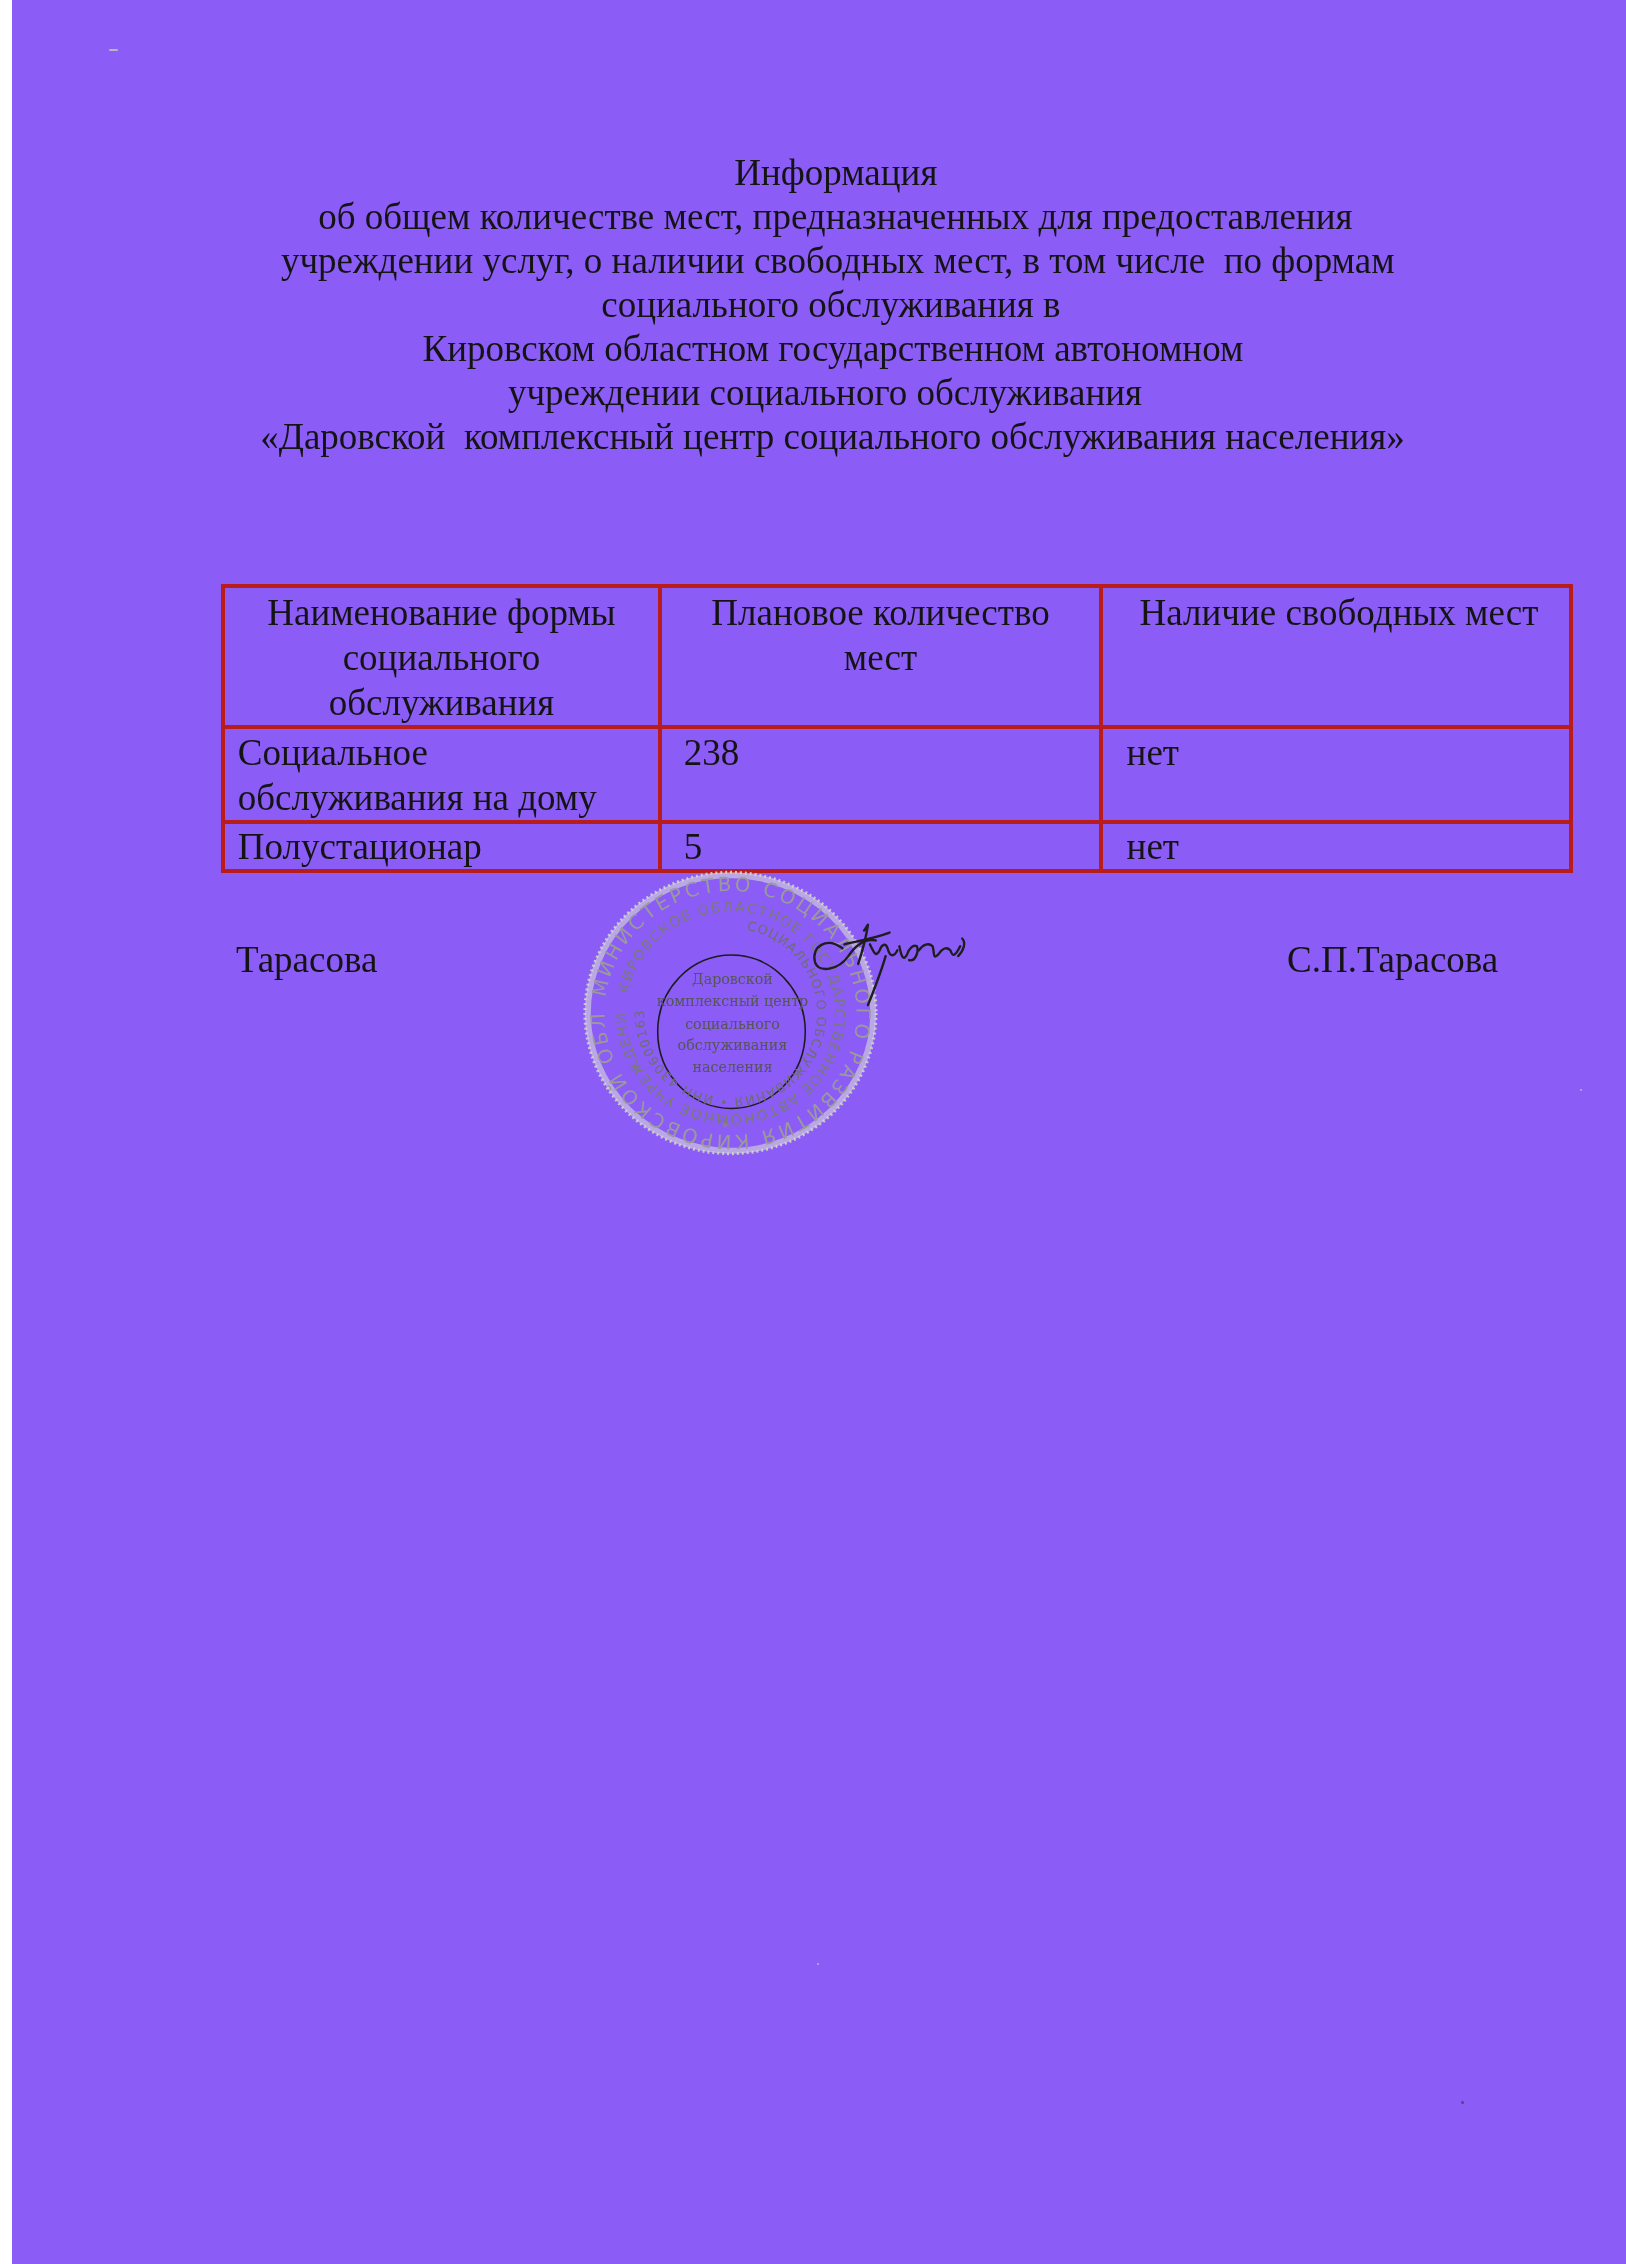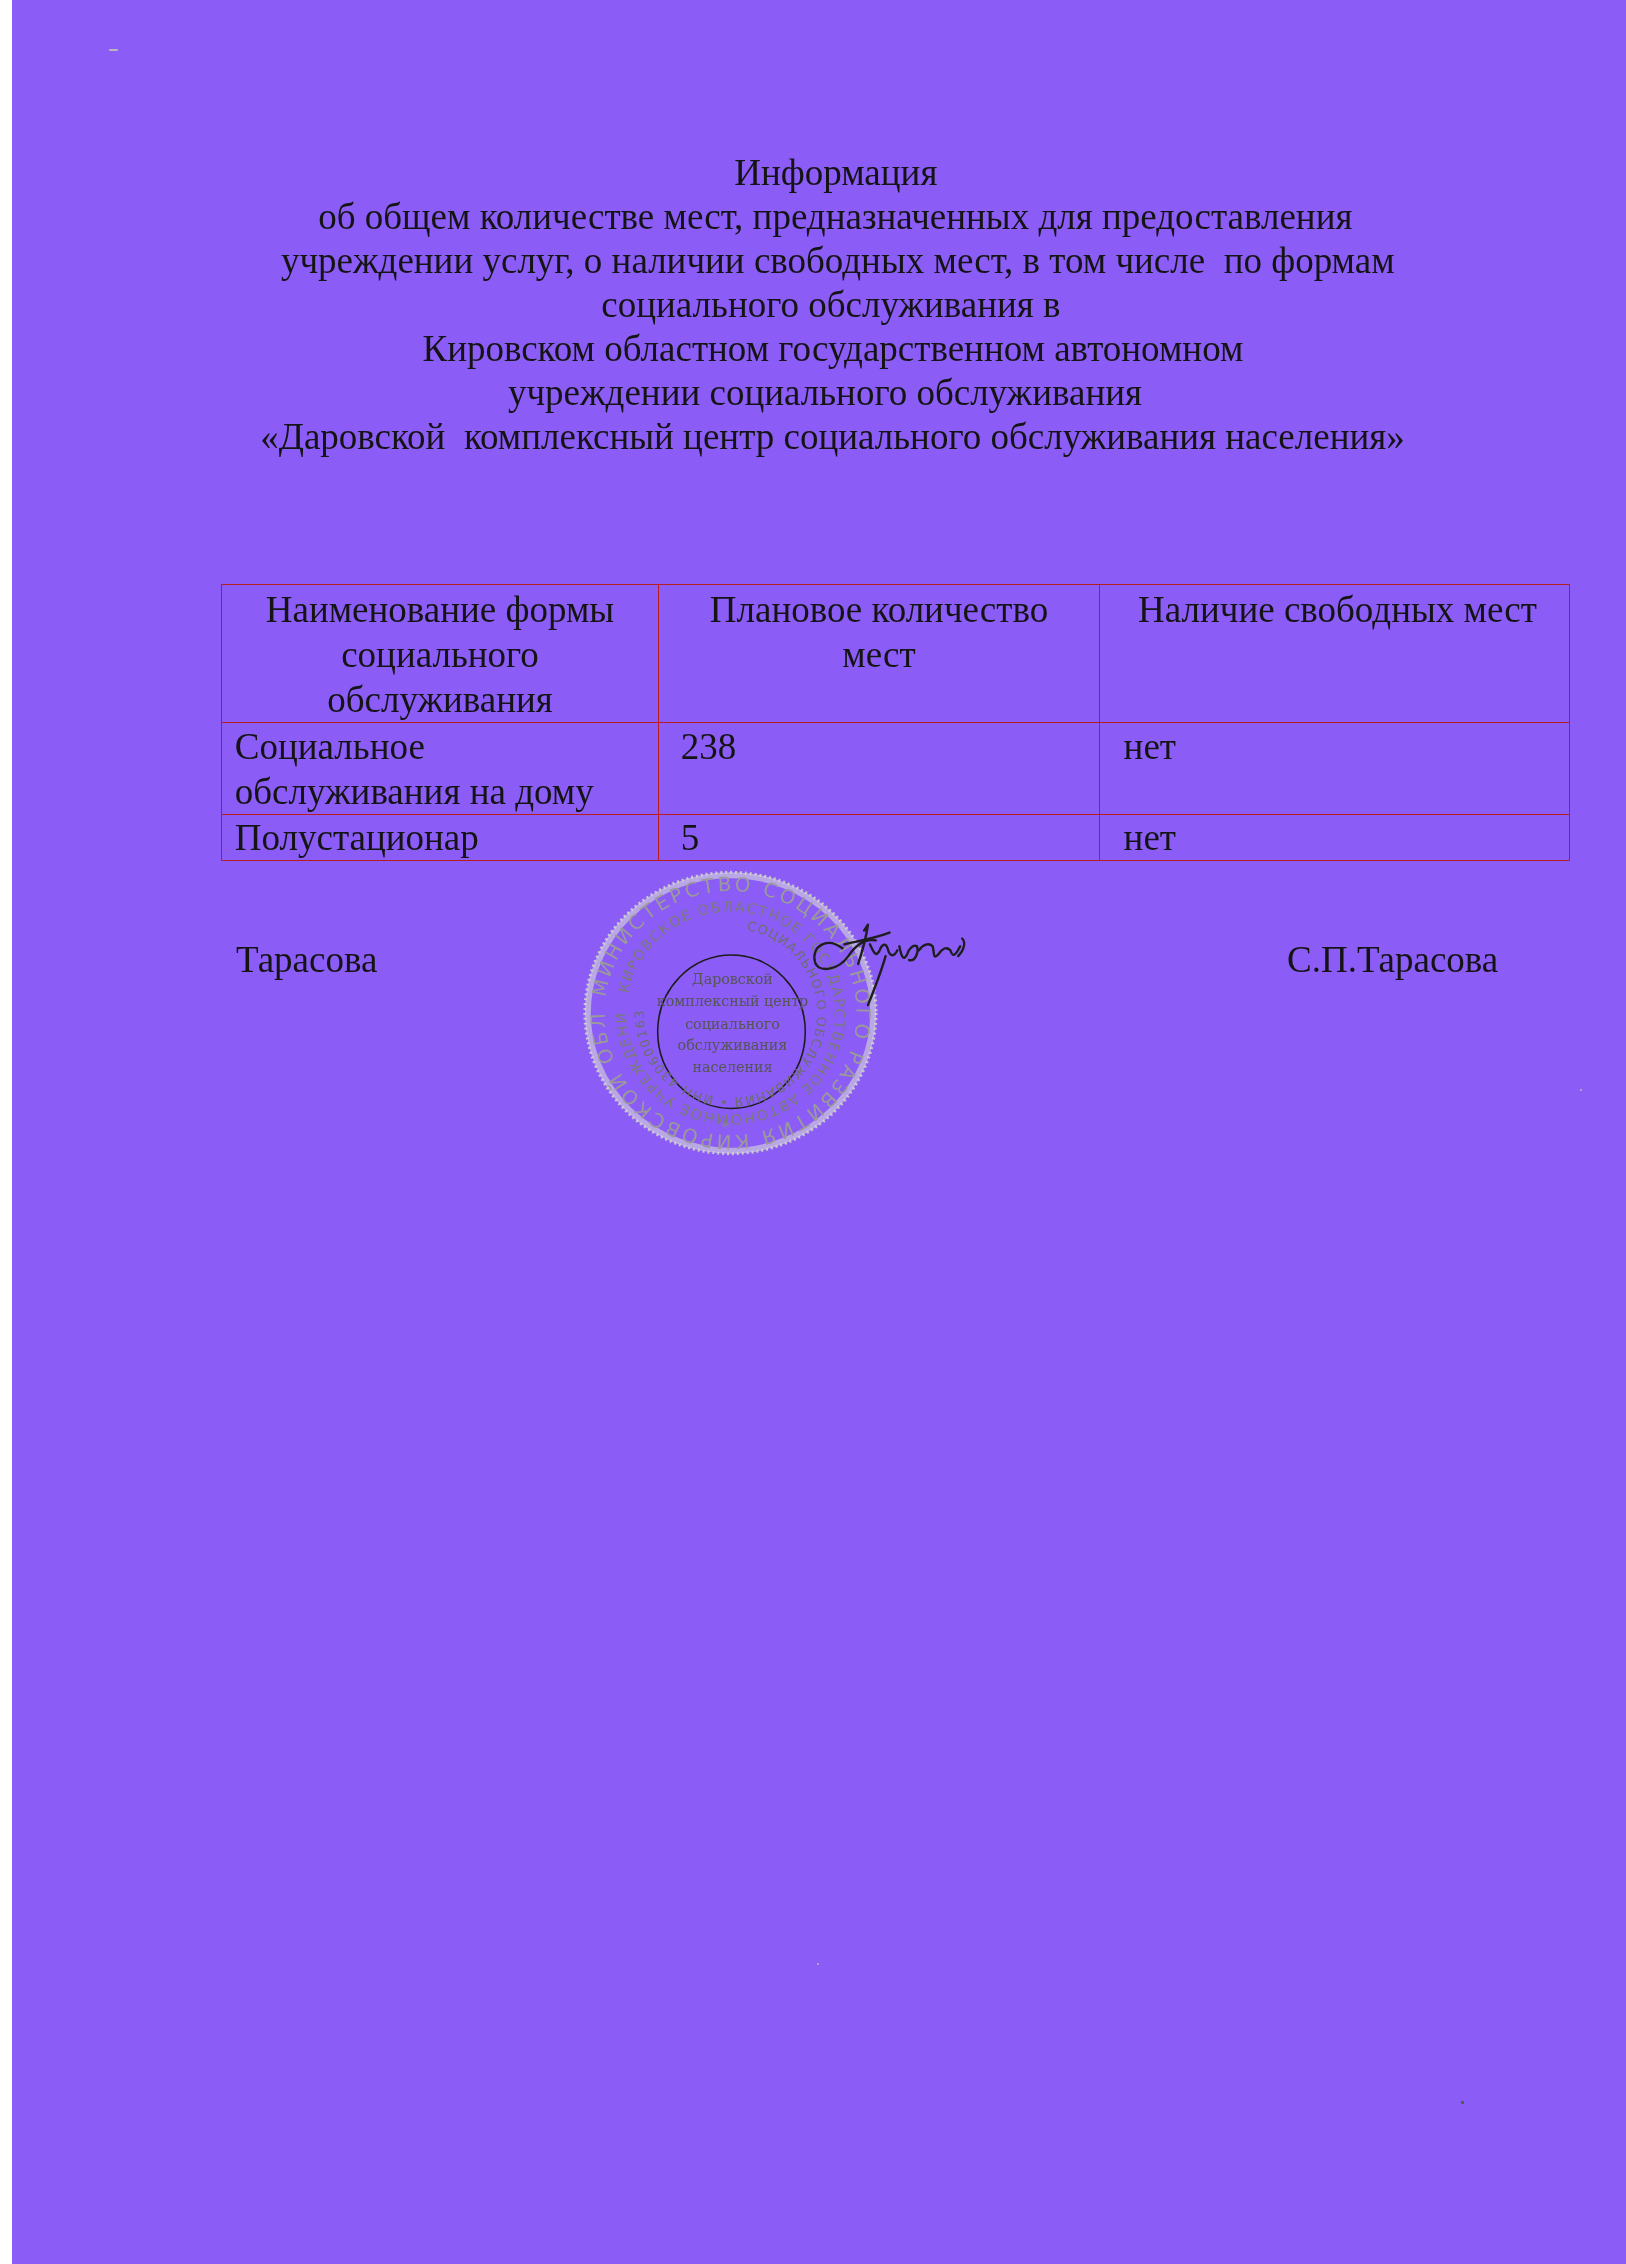--- a/index.html
+++ b/index.html
@@ -48,21 +48,21 @@
     position: absolute;
     left: 209px;
     top: 584px;
     width: 1349px;
     border-collapse: collapse;
     table-layout: fixed;
     font-size: 37px;
     line-height: 45px;
   }
   .places-table td, .places-table th {
-    border: 1px solid #b91c1c;
+    border: 4px solid #b91c1c;
     vertical-align: top;
     padding: 0;
     font-weight: normal;
   }
   .places-table th {
     text-align: center;
     height: 130px;
     padding-top: 2px;
   }
   .places-table td {

